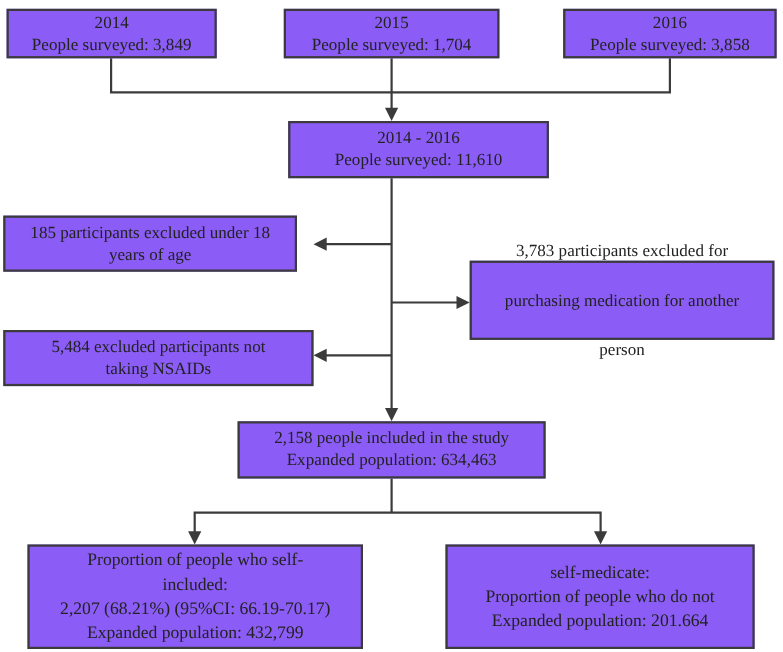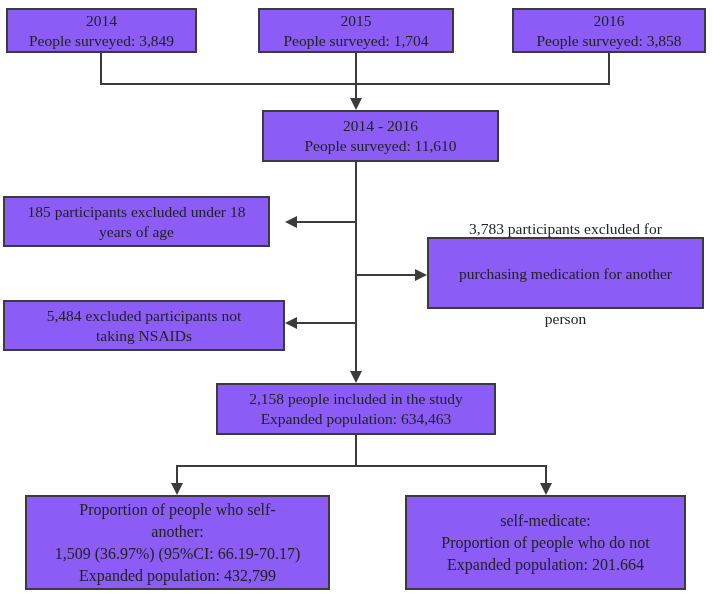--- a/index.html
+++ b/index.html
@@ -105,22 +105,22 @@
     <div>taking NSAIDs</div>
   </div>
 
   <div class="node" style="left:216px; top:383px; width:280px; height:52px;text-align:right;">
     <div>2,158 people included in the study</div>
     <div>Expanded population: 634,463</div>
   </div>
 
   <div class="node result" style="left:25px; top:495px; width:305px; height:95px;">
     <div>Proportion of people who self-</div>
-    <div>another:</div>
-    <div>1,509 (36.97%) (95%CI: 66.19-70.17)</div>
+    <div>included:</div>
+    <div>2,207 (68.21%) (95%CI: 66.19-70.17)</div>
     <div>Expanded population: 432,799</div>
   </div>
 
   <div class="node result" style="left:405px; top:495px; width:281px; height:95px;">
     <div>self-medicate:</div>
     <div>Proportion of people who do not</div>
     <div>Expanded population: 201.664</div>
   </div>
 
 </div>

